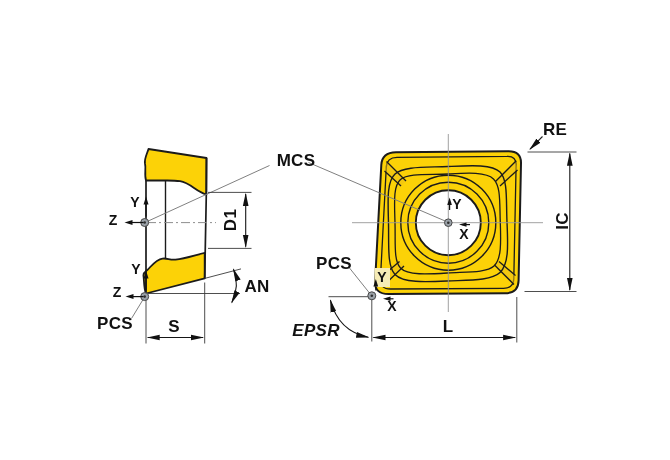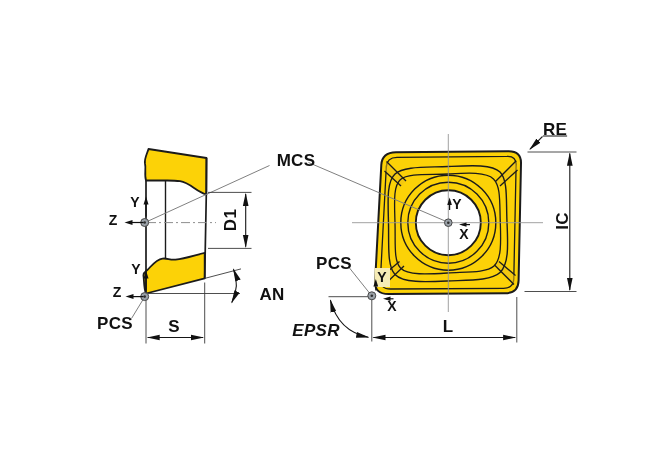--- a/index.html
+++ b/index.html
@@ -170,27 +170,27 @@
           <polygon points="375.8,279 373.4,286.5 378.2,286.5" stroke="none"></polygon>
         </g>
     <g>
           <path d="M386,298.8 L393.5,298.8"></path>
           <polygon points="383,298.8 390.5,296.6 390.5,301" stroke="none"></polygon>
         </g>
   </g>
 </svg>
 
 <div class="lbl" style="left:289px;top:160px;padding-left:14px;">MCS</div>
-<div class="lbl" style="left:555px;top:129px;text-decoration:underline;">RE</div>
+<div class="lbl" style="left:555px;top:129px;">RE</div>
 <div class="lbl" style="left:115px;top:323px;">PCS</div>
 <div class="lbl" style="left:334px;top:263px;">PCS</div>
 <div class="lbl" style="left:316px;top:330px;font-style:italic;">EPSR</div>
 <div class="lbl" style="left:174px;top:326px;">S</div>
 <div class="lbl rot" style="left:230px;top:220px;">D1</div>
-<div class="lbl" style="left:272px;top:286px;margin-top:8px;">AN</div>
+<div class="lbl" style="left:257px;top:286px;">AN</div>
 <div class="lbl" style="left:448px;top:326px;">L</div>
 <div class="lbl rot" style="left:562px;top:221px;">IC</div>
 
 <div class="lbl axis" style="left:113px;top:220px;">Z</div>
 <div class="lbl axis" style="left:135px;top:202px;">Y</div>
 <div class="lbl axis" style="left:117px;top:292px;">Z</div>
 <div class="lbl axis" style="left:136px;top:269px;">Y</div>
 <div class="lbl axis" style="left:457px;top:204px;">Y</div>
 <div class="lbl axis" style="left:464px;top:234px;">X</div>
 <div class="lbl axis" style="left:382px;top:277px;">Y</div>

